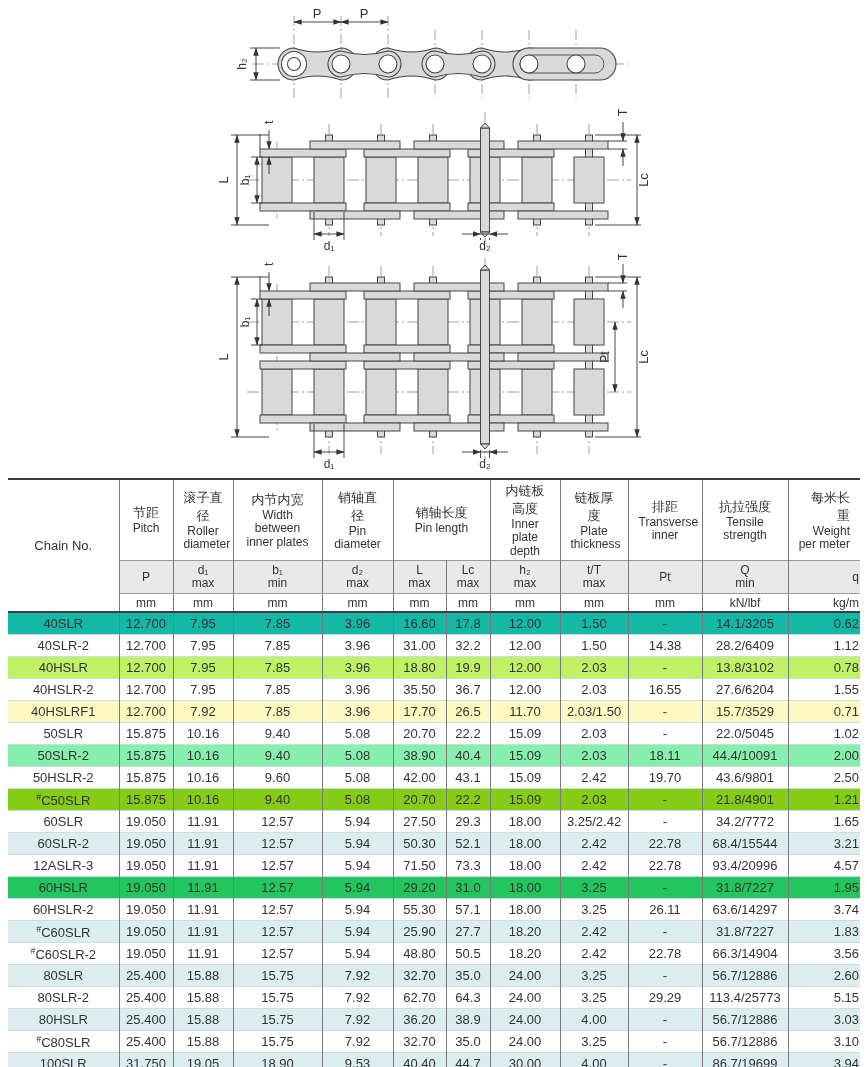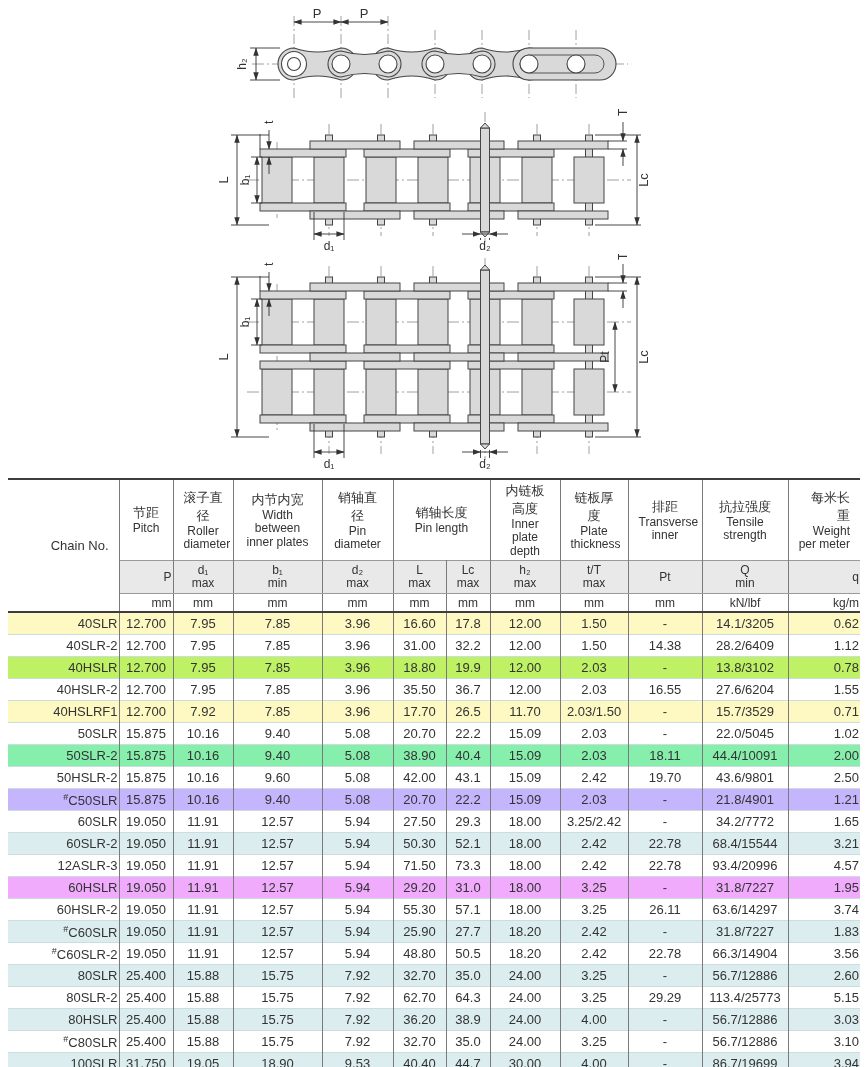--- a/index.html
+++ b/index.html
@@ -11,21 +11,21 @@
   svg{display:block;}
   svg text{font-family:"Liberation Sans","DejaVu Sans",sans-serif;fill:#333;}
   .dimtxt{font-size:13px;}
   .dimtxt-sm{font-size:12px;}
 
   
   table{border-collapse:collapse;table-layout:fixed;width:852px;margin:4px 7px 0 8px;
         border-top:2px solid #3d3d3d;border-bottom:2px solid #3d3d3d;font-size:13px;}
   th,td{border-left:1px solid #7a7a7a;border-right:1px solid #7a7a7a;
         padding:0 1px;text-align:center;font-weight:normal;overflow:hidden;}
-  th:first-child,td:first-child{border-left:none;text-align:right;}
+  th:first-child,td:first-child{border-left:none;}
   th:last-child,td:last-child{border-right:none;text-align:right;}
   thead{border-bottom:2px solid #3d3d3d;}
   tr.h-names th{height:60px;vertical-align:middle;padding:2px 10px;}
   tr.h-names .cn{font-size:13px;}
   tr.h-names .en{font-size:12px;line-height:1.12;}
   tr.h-syms th{background:#e9e9e9;height:32px;font-size:12px;line-height:1.1;
                border-top:1px solid #9a9a9a;border-bottom:1px solid #9a9a9a;}
   tr.h-units th{height:17px;font-size:12px;}
   tbody td{height:21px;font-size:13px;border-top:1px solid #ccdde0;}
   tbody tr:first-child td{border-top:none;}
@@ -455,21 +455,21 @@
           <th>mm</th>
           <th>mm</th>
           <th>mm</th>
           <th>mm</th>
           <th>mm</th>
           <th>kN/lbf</th>
           <th>kg/m</th>
         </tr>
       </thead>
       <tbody>
-        <tr style="background: #fef9c3;">
+        <tr style="background: #14b8a6;">
           <td>40SLR</td>
           <td>12.700</td>
           <td>7.95</td>
           <td>7.85</td>
           <td>3.96</td>
           <td>16.60</td>
           <td>17.8</td>
           <td>12.00</td>
           <td>1.50</td>
           <td>-</td>
@@ -567,21 +567,21 @@
           <td>9.60</td>
           <td>5.08</td>
           <td>42.00</td>
           <td>43.1</td>
           <td>15.09</td>
           <td>2.42</td>
           <td>19.70</td>
           <td>43.6/9801</td>
           <td>2.50</td>
         </tr>
-        <tr style="background: #c4b5fd;">
+        <tr style="background: #84cc16;">
           <td><sup>#</sup>C50SLR</td>
           <td>15.875</td>
           <td>10.16</td>
           <td>9.40</td>
           <td>5.08</td>
           <td>20.70</td>
           <td>22.2</td>
           <td>15.09</td>
           <td>2.03</td>
           <td>-</td>
@@ -623,21 +623,21 @@
           <td>12.57</td>
           <td>5.94</td>
           <td>71.50</td>
           <td>73.3</td>
           <td>18.00</td>
           <td>2.42</td>
           <td>22.78</td>
           <td>93.4/20996</td>
           <td>4.57</td>
         </tr>
-        <tr style="background: #f0abfc;">
+        <tr style="background: #22c55e;">
           <td>60HSLR</td>
           <td>19.050</td>
           <td>11.91</td>
           <td>12.57</td>
           <td>5.94</td>
           <td>29.20</td>
           <td>31.0</td>
           <td>18.00</td>
           <td>3.25</td>
           <td>-</td>

